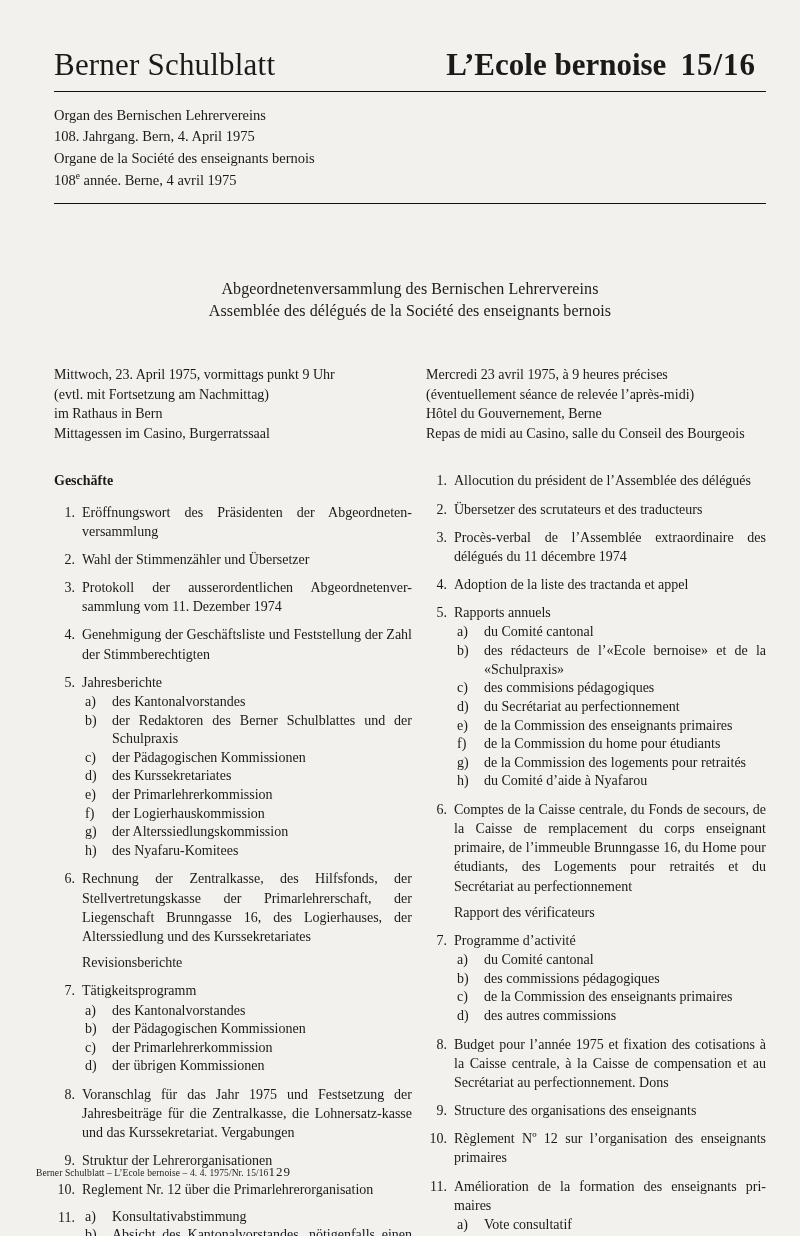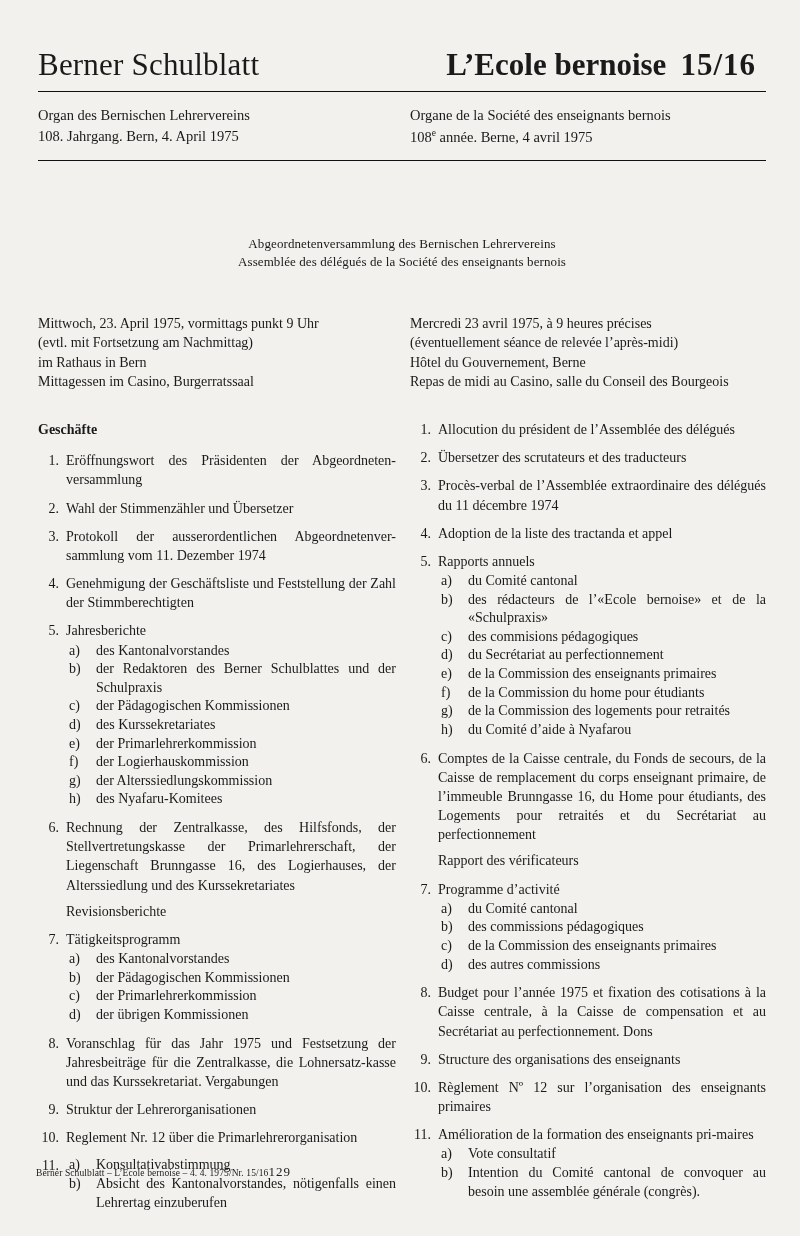--- a/index.html
+++ b/index.html
@@ -14,21 +14,21 @@
     font-family: "Liberation Serif", "DejaVu Serif", serif;
     color: #1a1a1a;
     position: relative;
     overflow: hidden;
     -webkit-font-smoothing: antialiased;
   }
 
   .page {
     position: absolute;
     inset: 0;
-    padding: 28px 32px 0 36px;
+    padding: 28px 32px 0 52px;
     box-sizing: border-box;
   }
 
   
   .masthead {
     display: flex;
     align-items: flex-end;
     justify-content: space-between;
     padding: 0 4px 0 2px;
     height: 52px;
@@ -59,36 +59,37 @@
     border-top: 1.6px solid #111;
     margin: 11px 2px 0 2px;
   }
   .rule.thin { border-top-width: 1.4px; }
 
   
   .subhead {
     display: flex;
     margin-top: 13px;
     padding: 0 2px;
+    flex-direction: column;
   }
   .subhead .col {
     font-size: 14.5px;
     line-height: 1.48;
     white-space: nowrap;
   }
   .subhead .col-de { width: 372px; flex: none; }
   .subhead .col-fr { flex: 1; }
   .subhead .line { display: block; }
   .sup { font-size: 9.5px; vertical-align: super; }
 
   
   .doc-title {
     margin-top: 74px;
     text-align: center;
-    font-size: 13px;
+    font-size: 16px;
     line-height: 1.42;
     letter-spacing: 0.1px;
   }
   .doc-title .t-line { display: block; white-space: nowrap; }
 
   
   .columns {
     display: flex;
     margin-top: 42px;
     padding: 0 2px;

